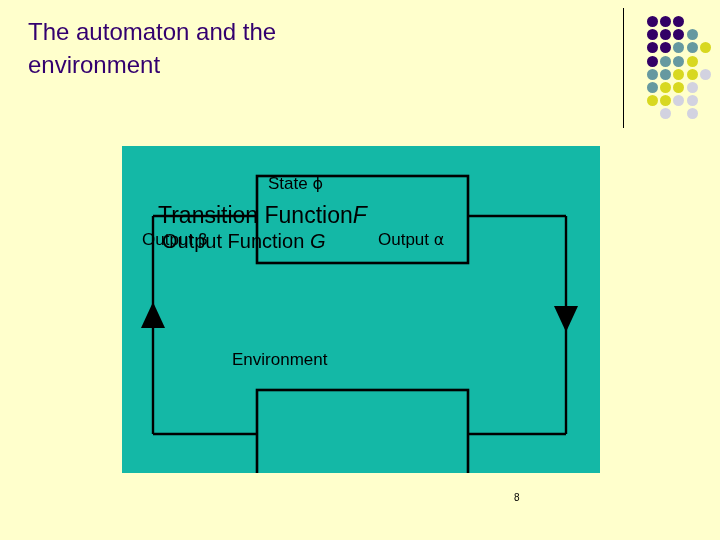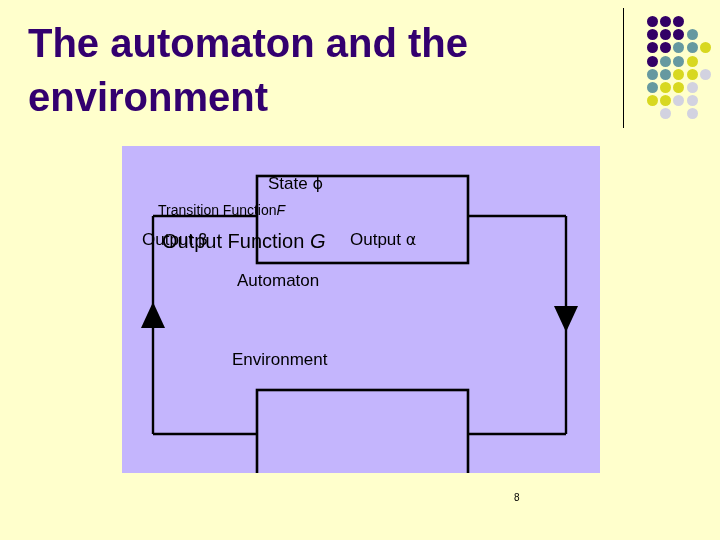--- a/index.html
+++ b/index.html
@@ -14,22 +14,22 @@
     overflow: hidden;
     position: relative;
   }
 
   
   .slide-title {
     position: absolute;
     left: 28px;
     top: 16px;
     width: 570px;
-    font-size: 40px;
-    font-weight: bold;
+    font-size: 24px;
+    font-weight: normal;
     color: #33006F;
     line-height: 1.36;
     letter-spacing: 0px;
     white-space: pre-line;
   }
 
   
   .deco {
     position: absolute;
     left: 620px;
@@ -52,46 +52,46 @@
     border-radius: 50%;
   }
 
   
   .diagram-panel {
     position: absolute;
     left: 122px;
     top: 146px;
     width: 478px;
     height: 327px;
-    background: #c4b5fd;
+    background: #14b8a6;
   }
 
   .diagram {
     position: absolute;
     left: 0;
     top: 0;
     width: 478px;
     height: 327px;
   }
 
   
   .dg-text {
     position: absolute;
     color: #000000;
     font-family: "Liberation Sans", sans-serif;
     white-space: nowrap;
   }
   .t-state      { left: 146px; top:  28px; font-size: 17px; }
-  .t-transition { left:  36px; top:  56px; font-size: 14px; }
+  .t-transition { left:  36px; top:  56px; font-size: 23px; }
   .t-outputfn   { left:  40px; top:  84px; font-size: 20px; }
   .t-automaton  { left: 115px; top: 125px; font-size: 17px; }
   .t-environ    { left: 110px; top: 204px; font-size: 17px; }
   .t-penalty    { left:  30px; top: 272px; font-size: 17px; }
   .t-input      { left:  20px; top:  84px; font-size: 17px; }
-  .t-output     { left: 228px; top:  84px; font-size: 17px; }
+  .t-output     { left: 256px; top:  84px; font-size: 17px; }
   .ital { font-style: italic; }
   .gk   { font-family: "DejaVu Sans", sans-serif; font-size: 16px; }
 
   
   .lbl-layer { position:absolute; left:0; top:0; width:478px; height:327px; }
 
   .page-number {
     position: absolute;
     left: 514px;
     top: 492px;
@@ -175,21 +175,20 @@
 
     <div class="dg-text t-transition">
       <span>Transition Function</span><span class="ital">F</span>
     </div>
 
     <div class="dg-text t-outputfn">
       <span>Output Function</span>
       <span class="ital">G</span>
     </div>
 
-    <div class="dg-text t-automaton">Automaton</div>
 
     <div class="dg-text t-environ">Environment</div>
 
 
     <div class="dg-text t-input">
       <span>Output</span>
       <span class="gk">β</span>
     </div>
 
     <div class="dg-text t-output">

